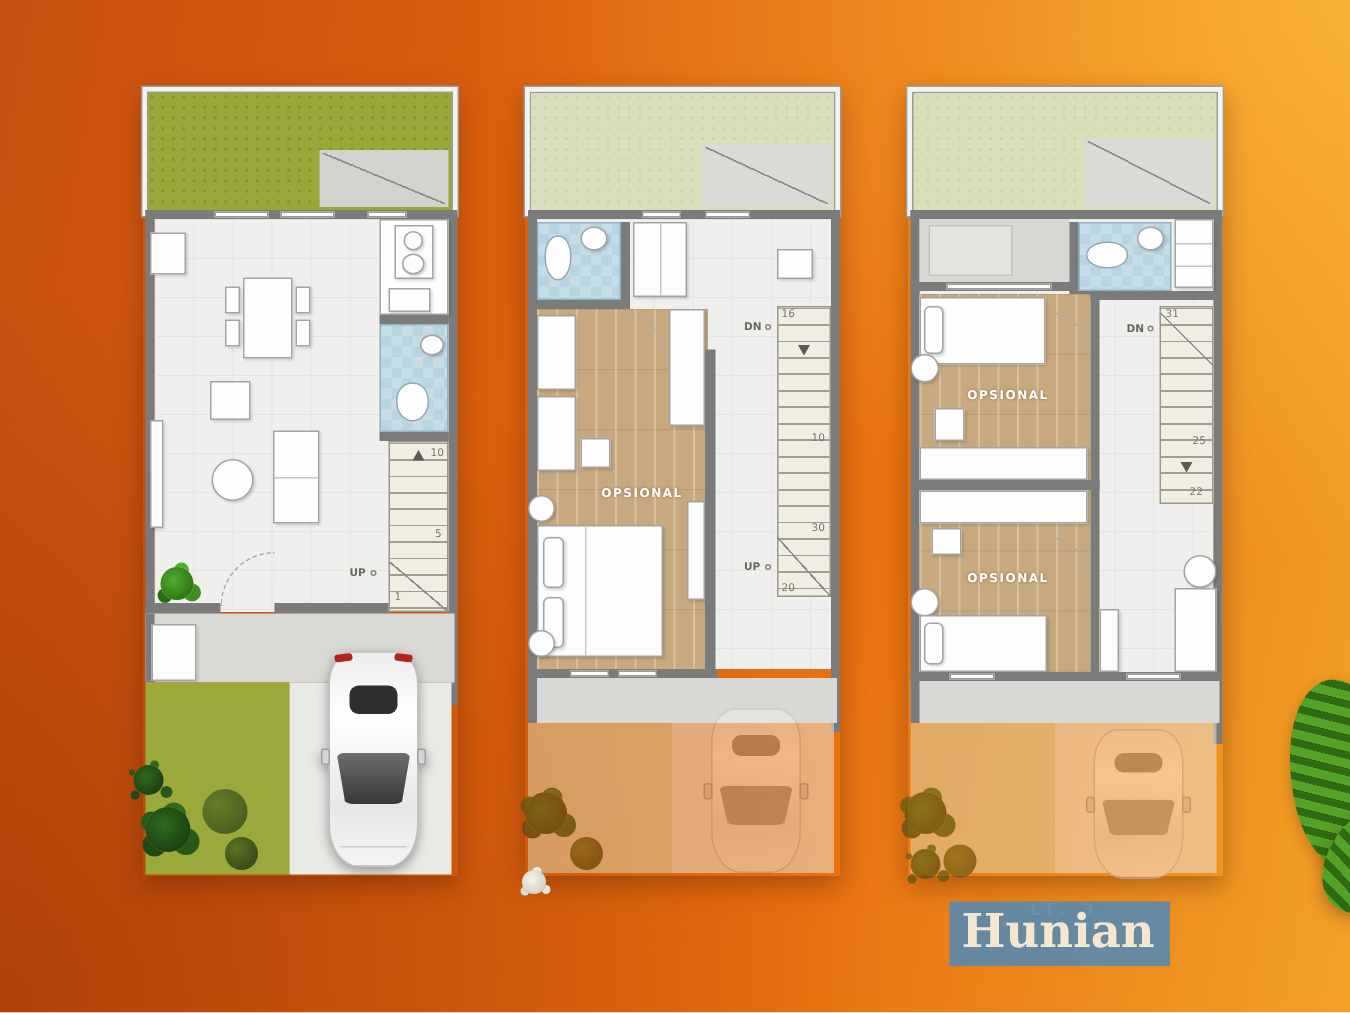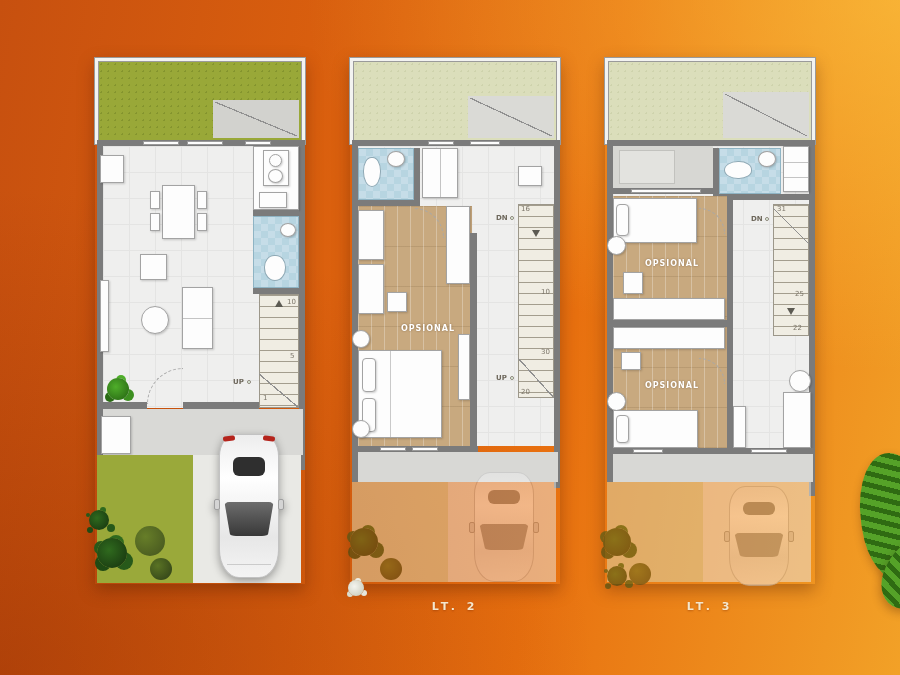--- a/index.html
+++ b/index.html
@@ -203,21 +203,20 @@
         <div class="car-rearwin" style="background:#8a8a8a"></div>
         <div class="car-windshield" style="background:#9a9a9a"></div>
         <div class="car-mirror" style="left:-5px"></div>
         <div class="car-mirror" style="right:-5px"></div>
       </div>
       <div class="plantd" style="left:0;top:470px;width:28px;height:28px"></div>
       <div class="bush" style="left:30px;top:500px;width:22px;height:22px"></div>
     </div>
     <div class="plantw" style="left:-2px;top:522px;width:16px;height:16px"></div>
   </div>
-  <div class="plan-label" style="left:350px">LT. 2</div>
 
   <div class="plan" style="left:605px">
     <div class="pale frame" style="left:0;top:0;width:210px;height:86px">
       <div class="pave" style="right:3px;bottom:3px;width:86px;height:46px;background:#dadad6">
         <div class="diag" style="inset:2px"></div>
       </div>
     </div>
     <div class="wall" style="left:2px;top:82px;width:206px;height:6px"></div>
     <div class="tile" style="left:8px;top:88px;width:196px;height:302px"></div>
     <div class="wall" style="left:2px;top:82px;width:6px;height:312px"></div>
@@ -290,18 +289,19 @@
         <div class="car-mirror" style="right:-5px"></div>
       </div>
       <div class="plantd" style="left:-2px;top:470px;width:28px;height:28px"></div>
       <div class="bush" style="left:24px;top:505px;width:22px;height:22px"></div>
       <div class="plantd" style="left:2px;top:508px;width:20px;height:20px"></div>
     </div>
   </div>
   <div class="plan-label" style="left:605px;z-index:1">LT. 3</div>
 
   <div class="wm" style="left:630px;top:601px;z-index:2">
+      <span class="wm-hunian">Hunian</span>
   </div>
 
   <div class="leaf" style="left:860px;top:452px;width:78px;height:132px;transform:rotate(-14deg)"></div>
   <div class="leaf" style="left:884px;top:540px;width:50px;height:70px;transform:rotate(18deg)"></div>
 
 </div>
 
 </body></html>

